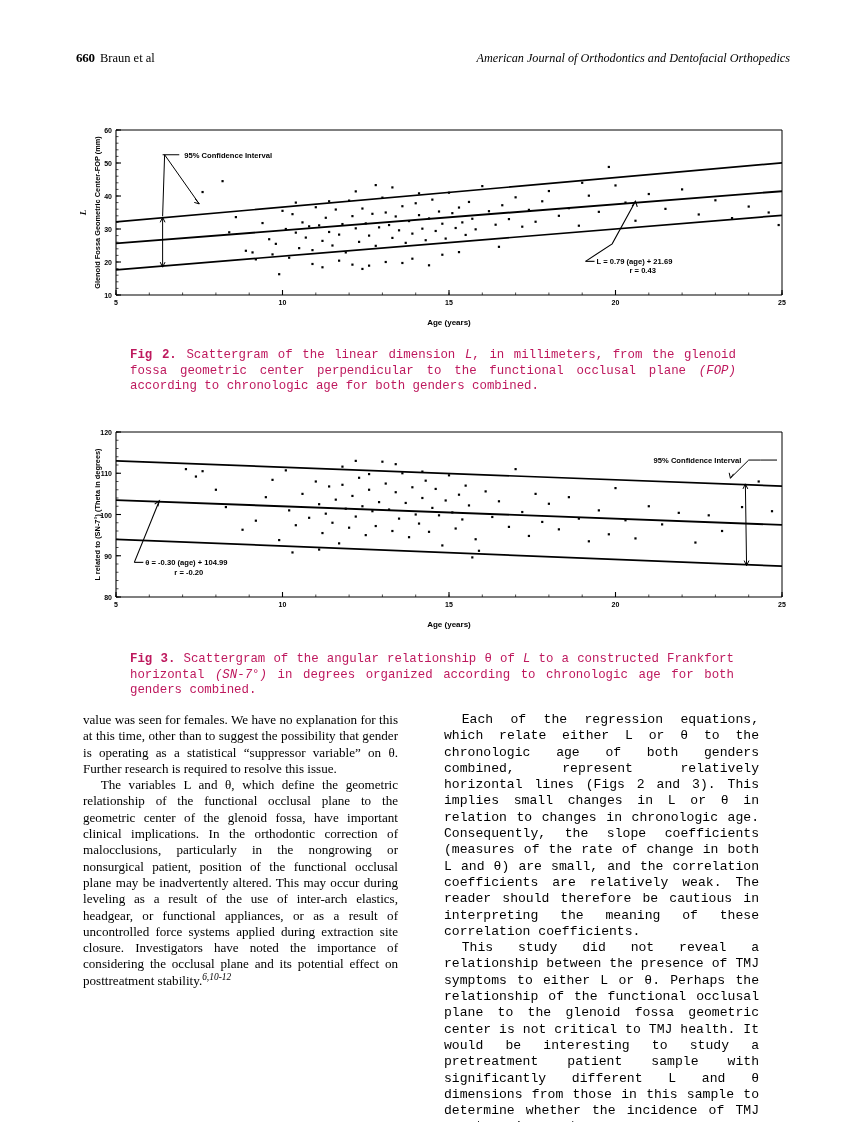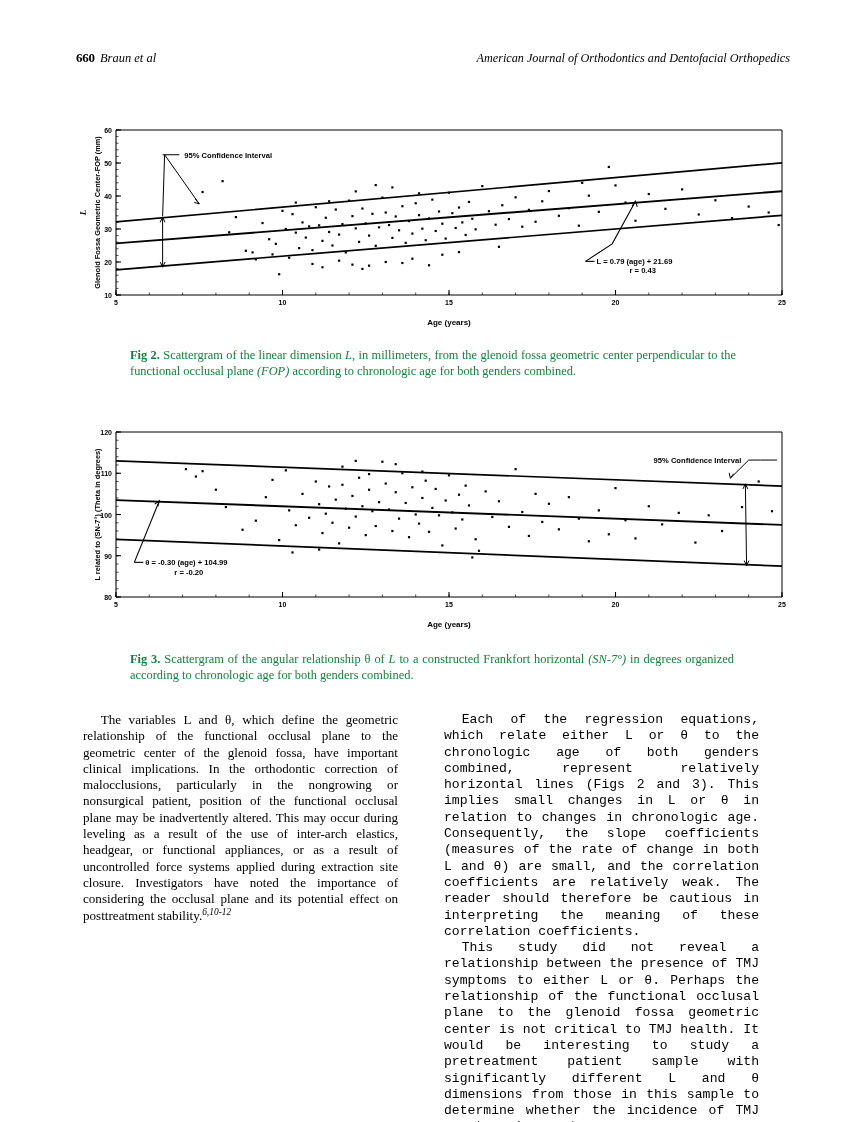--- a/index.html
+++ b/index.html
@@ -34,21 +34,20 @@
     font-size: 12.5px;
     white-space: nowrap;
   }
   .rh-pageno {
     font-weight: bold;
     font-style: normal;
     font-size: 13px;
     letter-spacing: -0.2px;
   }
   .rh-authors {
-    font-style: italic;
     margin-left: 5px;
     font-size: 12.5px;
   }
   .rh-right {
     position: absolute;
     right: 0;
     top: 0;
     text-align: left;
     font-style: italic;
     font-size: 12.2px;
@@ -65,21 +64,22 @@
   .chart-wrap {
     position: relative;
     width: 714px;
   }
   .chart-svg { display: block; width: 714px; }
 
   .fig-caption {
     font-size: 12.4px;
     line-height: 15.6px;
     text-align: justify;
-    color: #15803d;
+    color: #be185d;
+    font-family: Liberation Mono, monospace;
   }
   #fig2-caption {
     position: absolute;
     left: 130px;
     top: 348px;
     width: 606px;
   }
   #fig3-caption {
     position: absolute;
     left: 130px;
@@ -533,20 +533,21 @@
         </svg>
     </div>
   </div>
 
   <div id="fig3-caption" class="fig-caption">
     <span class="fig-label">Fig 3.</span>
     <span>Scattergram of the angular relationship θ of </span><span class="ital">L</span><span> to a constructed Frankfort horizontal </span><span class="ital">(SN-7°)</span><span> in degrees organized according to chronologic age for both genders combined.</span>
   </div>
 
   <div id="col-left" class="body-col">
+    <p class="noindent">value was seen for females. We have no explanation for this at this time, other than to suggest the possibility that gender is operating as a statistical “suppressor variable” on θ. Further research is required to resolve this issue.</p>
     <p><span>The variables L and θ, which define the geometric relationship of the functional occlusal plane to the geometric center of the glenoid fossa, have important clinical implications. In the orthodontic correction of malocclusions, particularly in the nongrowing or nonsurgical patient, position of the functional occlusal plane may be inadvertently altered. This may occur during leveling as a result of the use of inter-arch elastics, headgear, or functional appliances, or as a result of uncontrolled force systems applied during extraction site closure. Investigators have noted the importance of considering the occlusal plane and its potential effect on posttreatment stability.</span><sup>6,10-12</sup></p>
   </div>
 
   <div id="col-right" class="body-col">
     <p>Each of the regression equations, which relate either L or θ to the chronologic age of both genders combined, represent relatively horizontal lines (Figs 2 and 3). This implies small changes in L or θ in relation to changes in chronologic age. Consequently, the slope coefficients (measures of the rate of change in both L and θ) are small, and the correlation coefficients are relatively weak. The reader should therefore be cautious in interpreting the meaning of these correlation coefficients.</p>
     <p>This study did not reveal a relationship between the presence of TMJ symptoms to either L or θ. Perhaps the relationship of the functional occlusal plane to the glenoid fossa geometric center is not critical to TMJ health. It would be interesting to study a pretreatment patient sample with significantly different L and θ dimensions from those in this sample to determine whether the incidence of TMJ symptoms is greater.</p>
   </div>
 
 </div>
 

